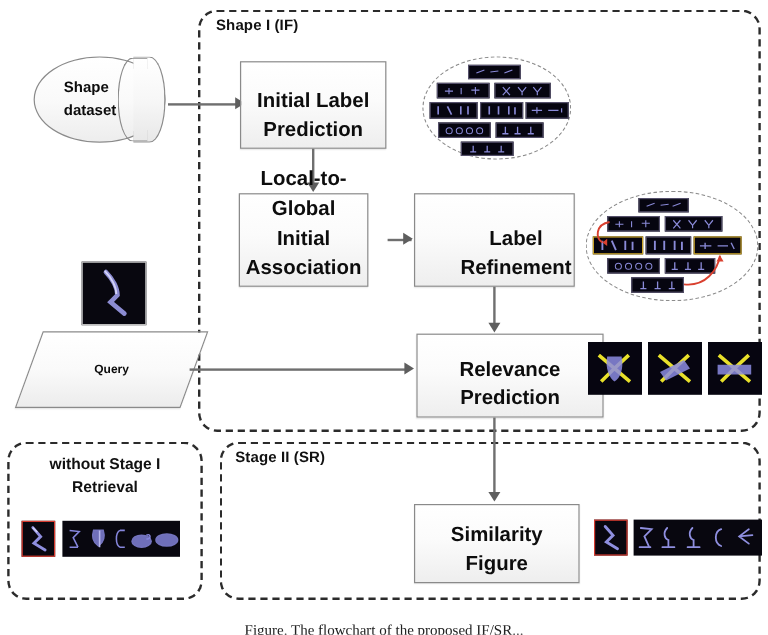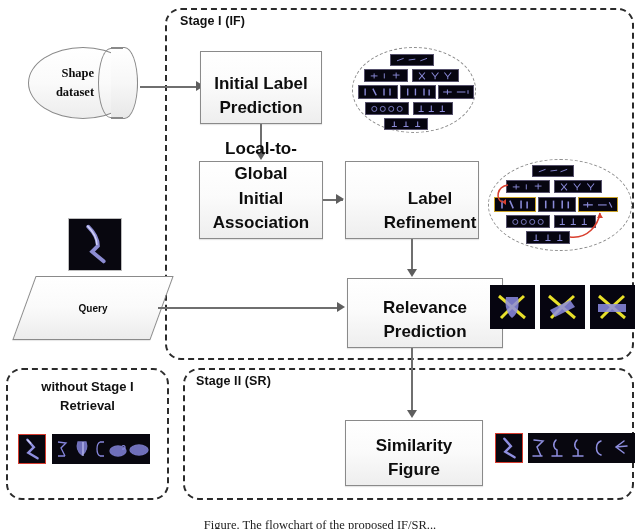--- a/index.html
+++ b/index.html
@@ -43,23 +43,22 @@
   }
 
   
   .cyl{
     position:absolute;
     box-sizing:border-box;
     border:1.3px solid #8a8a8a;
     border-radius:50% / 50%;
     background:linear-gradient(180deg,#ffffff 0%,#fafafa 50%,#ededed 100%);
     display:flex;align-items:center;justify-content:center;
-    text-align:right;font-weight:bold;font-size:12.5px;line-height:1.5;
+    text-align:left;font-weight:bold;font-size:12.5px;line-height:1.5;
     color:#0d0d0d;
-    font-family:Liberation Serif, serif;
   }
   .cyl .cap{
     position:absolute;right:-1px;top:-1px;bottom:-1px;width:26px;
     border:1.3px solid #8a8a8a;border-left:none;
     border-radius:0 50% 50% 0 / 0 50% 50% 0;
     background:linear-gradient(180deg,#ffffff 0%,#f7f7f7 50%,#e8e8e8 100%);
   }
   .cyl .cap2{
     position:absolute;right:14px;top:0px;bottom:0px;width:24px;
     border:1.3px solid #8a8a8a;border-right:none;
@@ -124,21 +123,21 @@
   .caption{
     position:absolute;left:0;right:0;text-align:center;
     font-family:"Liberation Serif","DejaVu Serif",serif;
     font-size:12.5px;color:#222;white-space:nowrap;overflow:hidden;
   }
 </style>
 </head>
 <body>
 
 <div class="stage-box" style="left:165px;top:8px;width:469px;height:352px;"></div>
-<div class="stage-label" style="left:180px;top:14px;">Stage I (IF)</div>
+<div class="stage-label" style="left:180px;top:14px;">Shape I (IF)</div>
 
 <div class="stage-box" style="left:183px;top:368px;width:451px;height:132px;"></div>
 <div class="stage-label" style="left:196px;top:374px;">Stage II (SR)</div>
 
 <div class="stage-box" style="left:6px;top:368px;width:163px;height:132px;"></div>
 <div style="position:absolute;left:6px;top:378px;width:163px;text-align:center;font-weight:bold;font-size:13px;line-height:1.45;">
   <div>without Stage I</div>
   <div>Retrieval</div>
 </div>
 
@@ -177,21 +176,21 @@
 <div class="proc" style="left:200px;top:51px;width:122px;height:73px;">
   <div>
     <div>Initial Label</div>
     <div>Prediction</div>
   </div>
 </div>
 
 <div class="ln" style="left:260px;top:124px;width:1.6px;height:34px;"></div>
 <div class="arrow-d" style="left:256px;top:152px;"></div>
 
-<div class="proc" style="left:199px;top:161px;width:124px;height:78px;">
+<div class="proc" style="left:199px;top:161px;width:108px;height:78px;">
   <div>
     <div>Local-to-Global</div>
     <div>Initial</div>
     <div>Association</div>
   </div>
 </div>
 
 <div class="ln" style="left:323px;top:199px;width:20px;height:1.6px;"></div>
 <div class="arrow-r" style="left:336px;top:194px;"></div>
 

